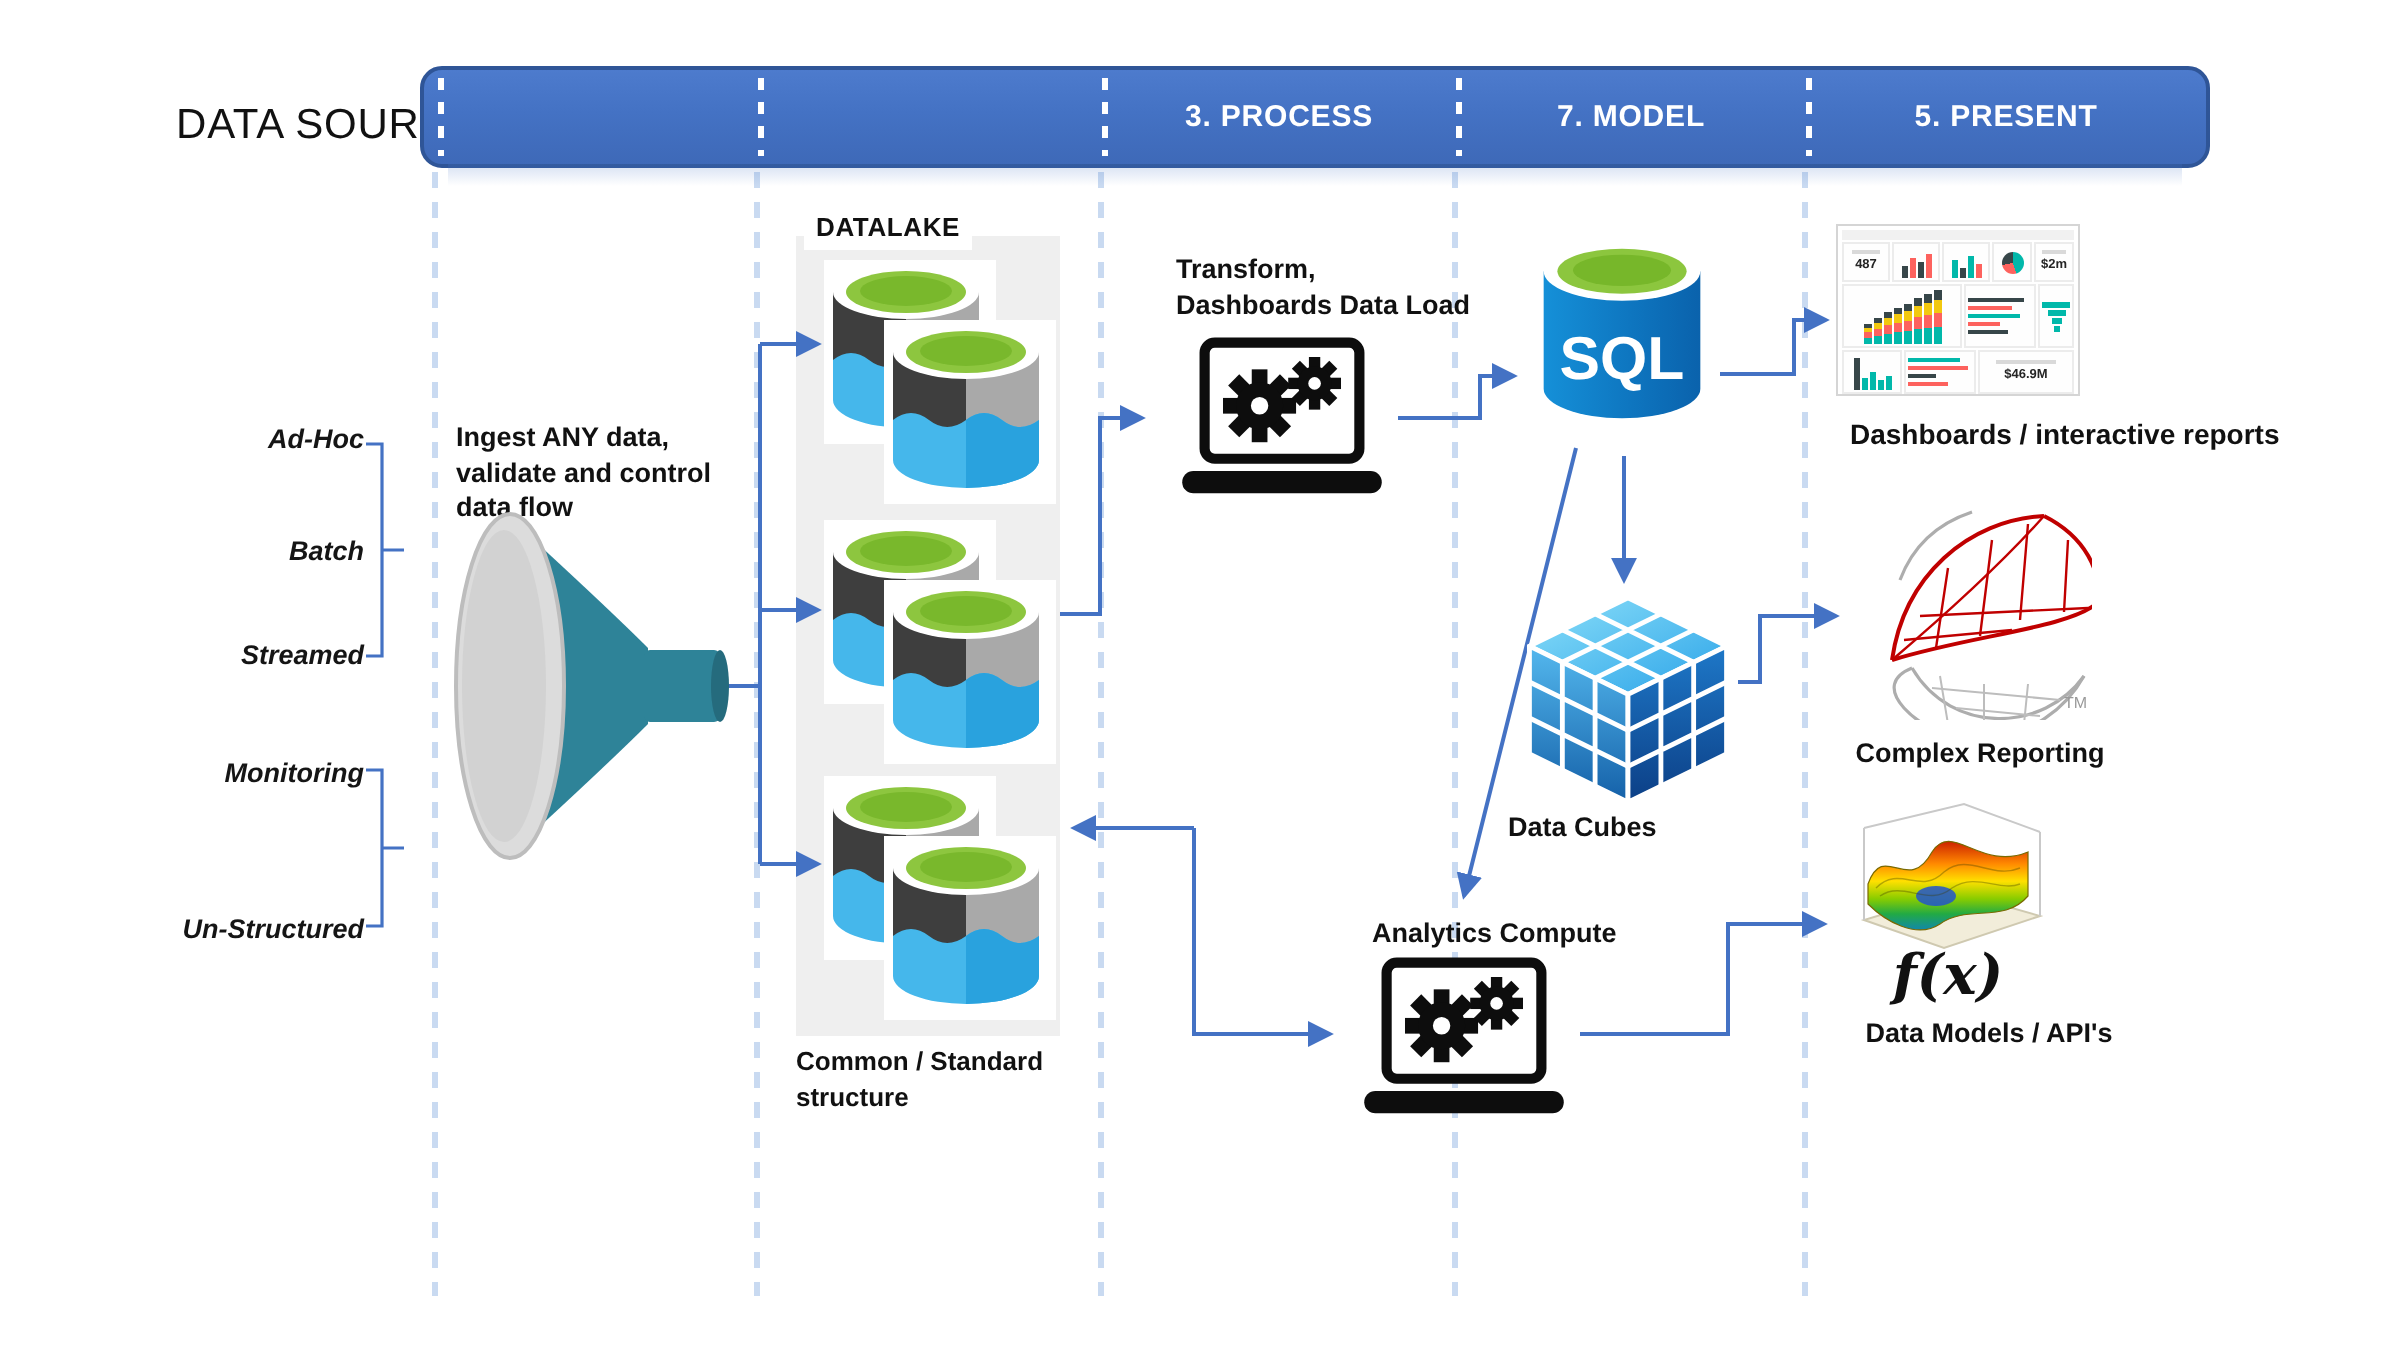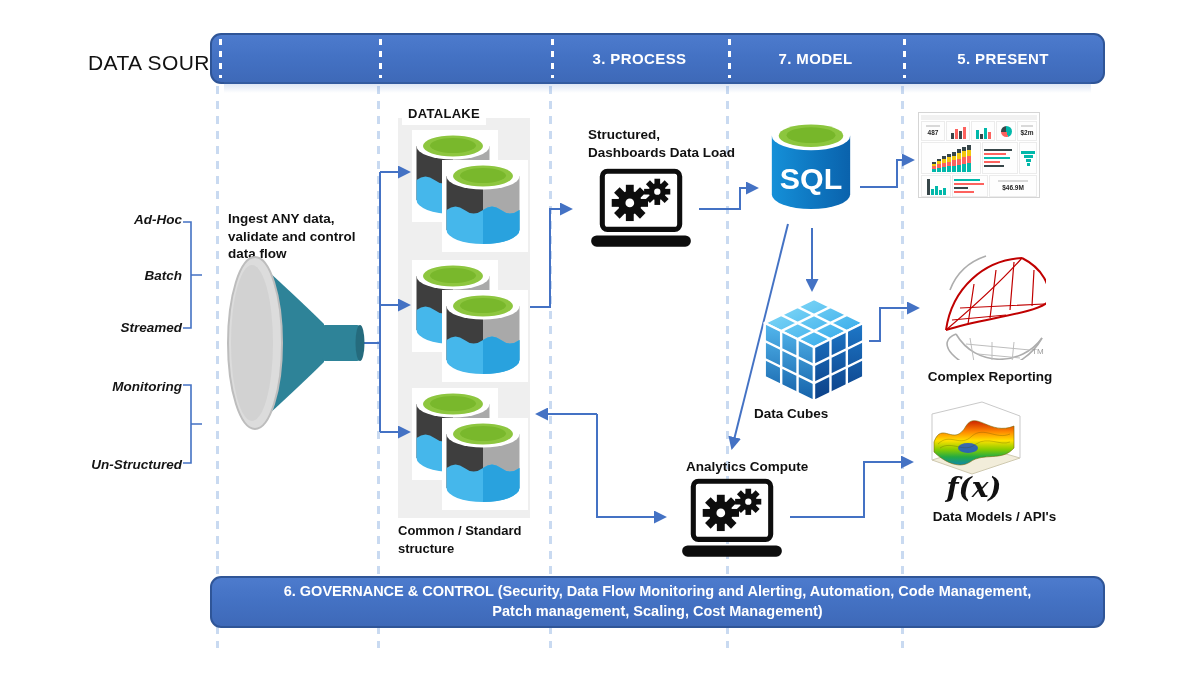--- a/index.html
+++ b/index.html
@@ -190,21 +190,21 @@
   <div class="cyl-card" style="left:412px;top:388px;width:82px;height:88px">
     <svg width="78" height="86" viewBox="0 0 76 86">
         <use href="#lakecyl"></use>
       </svg></div>
   <div class="cyl-card" style="left:442px;top:418px;width:82px;height:88px">
     <svg width="78" height="86" viewBox="0 0 76 86">
         <use href="#lakecyl"></use>
       </svg></div>
 
   <div class="abs blk-label" style="left:588px;top:126px">
-    <div>Structured,</div>
+    <div>Transform,</div>
     <div>Dashboards Data Load</div>
   </div>
   <svg class="abs" style="left:585px;top:168px" width="112" height="82" viewBox="0 0 110 80">
       <use href="#laptop"></use>
     </svg>
 
   <div class="abs blk-label" style="left:686px;top:458px">Analytics Compute</div>
   <svg class="abs" style="left:676px;top:478px" width="112" height="82" viewBox="0 0 110 80">
       <use href="#laptop"></use>
     </svg>
@@ -315,20 +315,21 @@
           <div class="hb" style="width:30px;background:#FD625E"></div>
         <div class="hb" style="width:14px;background:#374649"></div>
           <div class="hb" style="width:20px;background:#FD625E"></div>
       </div>
       <div class="tile kpi" style="flex:1">
         <div class="cap"></div>
           <span>$46.9M</span>
         </div>
     </div>
   </div>
+  <div class="abs blk-label" style="left:925px;top:208px;width:270px;font-size:14px">Dashboards / interactive reports</div>
 
   <svg class="abs" style="left:926px;top:246px" width="120" height="114" viewBox="0 0 120 114">
     <g fill="none" stroke="#C00000" stroke-width="2">
       <path d="M96,12 C58,14 26,42 20,84"></path>
       <path d="M96,12 C116,22 126,40 122,56"></path>
       <path d="M20,84 C58,72 108,68 122,56"></path>
     </g>
     <g fill="none" stroke="#C00000" stroke-width="1.2">
       <path d="M34,62 L118,58 M26,74 L80,69"></path>
       <path d="M48,38 L42,78 M70,24 L64,72 M88,16 L84,64 M108,24 L106,60"></path>
@@ -363,18 +364,14 @@
     <path d="M14,46 C22,24 34,52 46,30 C56,14 70,40 94,30 L94,52 C82,66 64,56 50,66 C38,74 22,64 14,56 Z" fill="url(#rain)" stroke="#7A6A00" stroke-width="0.6"></path>
     <ellipse cx="48" cy="52" rx="10" ry="5" fill="#2255CC" opacity="0.85"></ellipse>
     <g fill="none" stroke="rgba(60,60,0,0.35)" stroke-width="0.7">
       <path d="M18,48 C30,36 40,52 52,40 C64,30 76,44 90,38"></path>
       <path d="M20,52 C32,44 44,58 56,48 C68,40 80,50 90,46"></path>
     </g>
     <text class="fx" x="54" y="101" text-anchor="middle" font-size="28" fill="#111">f(x)</text>
   </svg>
   <div class="abs blk-label" style="left:912px;top:508px;width:165px;text-align:center">Data Models / API's</div>
 
-  <div class="bar footer">
-    <div class="gov-line">6. GOVERNANCE &amp; CONTROL (Security, Data Flow Monitoring and Alerting, Automation, Code Management,</div>
-    <div class="gov-line">Patch management, Scaling, Cost Management)</div>
-  </div>
 
 </div>
 
 </body></html>

